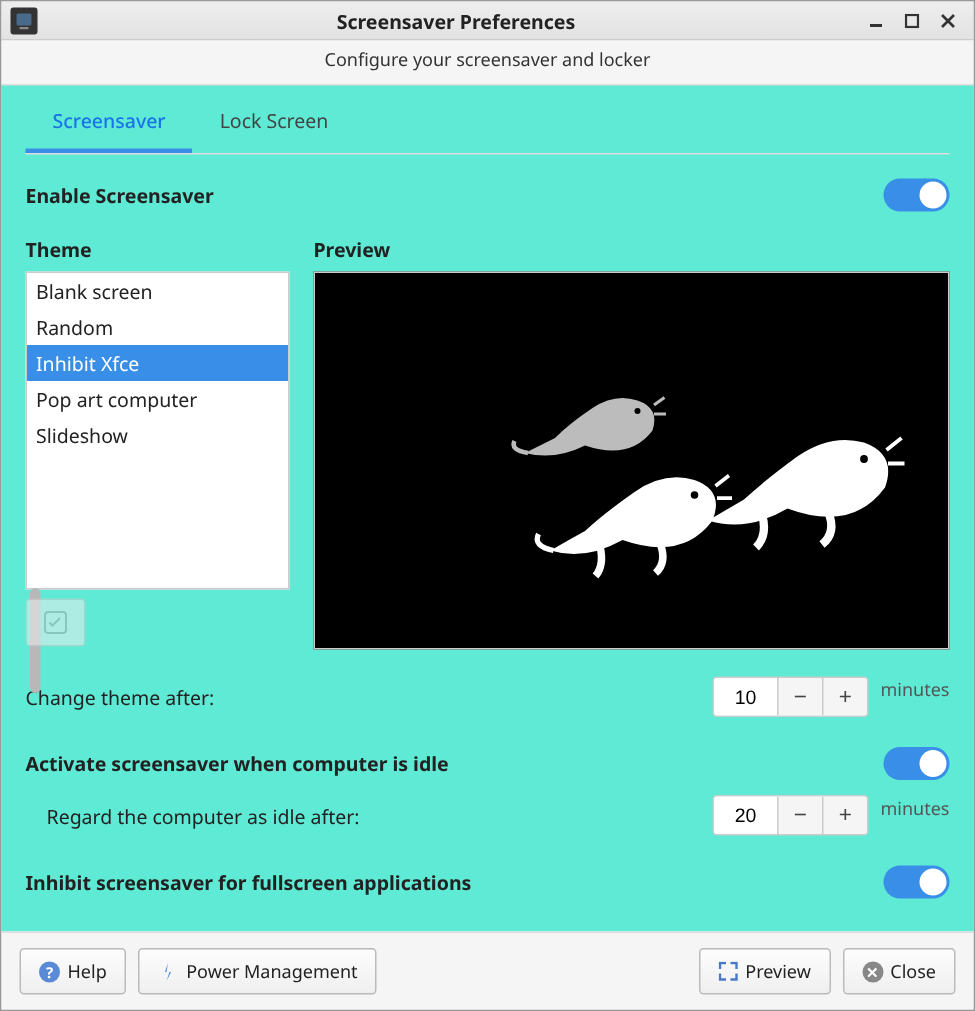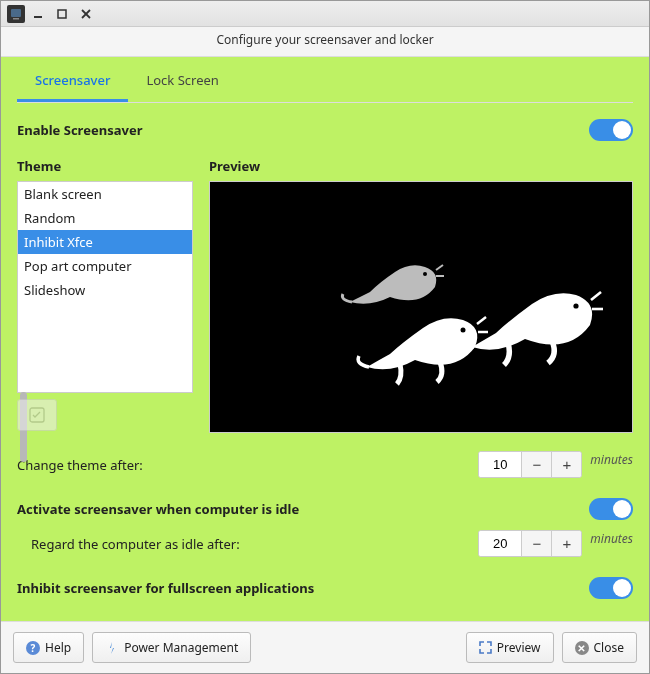--- a/index.html
+++ b/index.html
@@ -53,21 +53,21 @@
   .subtitle {
     text-align: center;
     font-size: 12px;
     padding: 4px 0 8px 0;
     color: #333;
     background: #f5f5f5;
   }
   .content {
     flex: 1;
     padding: 0 16px 8px 16px;
-    background: #bef264;
+    background: #5eead4;
     border-top: 1px solid #ddd;
     overflow: hidden;
     display: flex;
     flex-direction: column;
   }
   .tabs {
     display: flex;
     border-bottom: 1px solid #ddd;
     margin-top: 4px;
   }
@@ -194,21 +194,21 @@
   }
   .spinner button {
     width: 30px;
     border: none;
     border-left: 1px solid #ccc;
     background: #f5f5f5;
     cursor: pointer;
     font-size: 15px;
     color: #444;
   }
-  .unit { font-style: italic; color: #555; font-size: 12px; }
+  .unit { color: #555; font-size: 12px; }
   .buttonbar {
     display: flex;
     gap: 8px;
     padding: 10px 12px;
     border-top: 1px solid #ddd;
     background: #f5f5f5;
   }
   .buttonbar .spacer { flex: 1; }
   .btn {
     display: flex;
@@ -235,20 +235,21 @@
 
 <div class="window">
 
   <div class="titlebar">
     <div class="app-icon">
       <svg width="14" height="14" viewBox="0 0 14 14">
           <rect x="2" y="2" width="10" height="8" rx="1" fill="#4a6a8a"></rect>
           <rect x="4" y="11" width="6" height="1.5" fill="#888"></rect>
         </svg>
     </div>
+    <div class="title">Screensaver Preferences</div>
     <div class="win-controls">
       <div class="win-btn">
         <svg width="10" height="10" viewBox="0 0 10 10">
             <rect x="1" y="7" width="8" height="2" fill="#333"></rect>
           </svg>
       </div>
       <div class="win-btn">
         <svg width="10" height="10" viewBox="0 0 10 10">
             <rect x="1" y="1" width="8" height="8" fill="none" stroke="#333" stroke-width="1.5"></rect>
           </svg>

